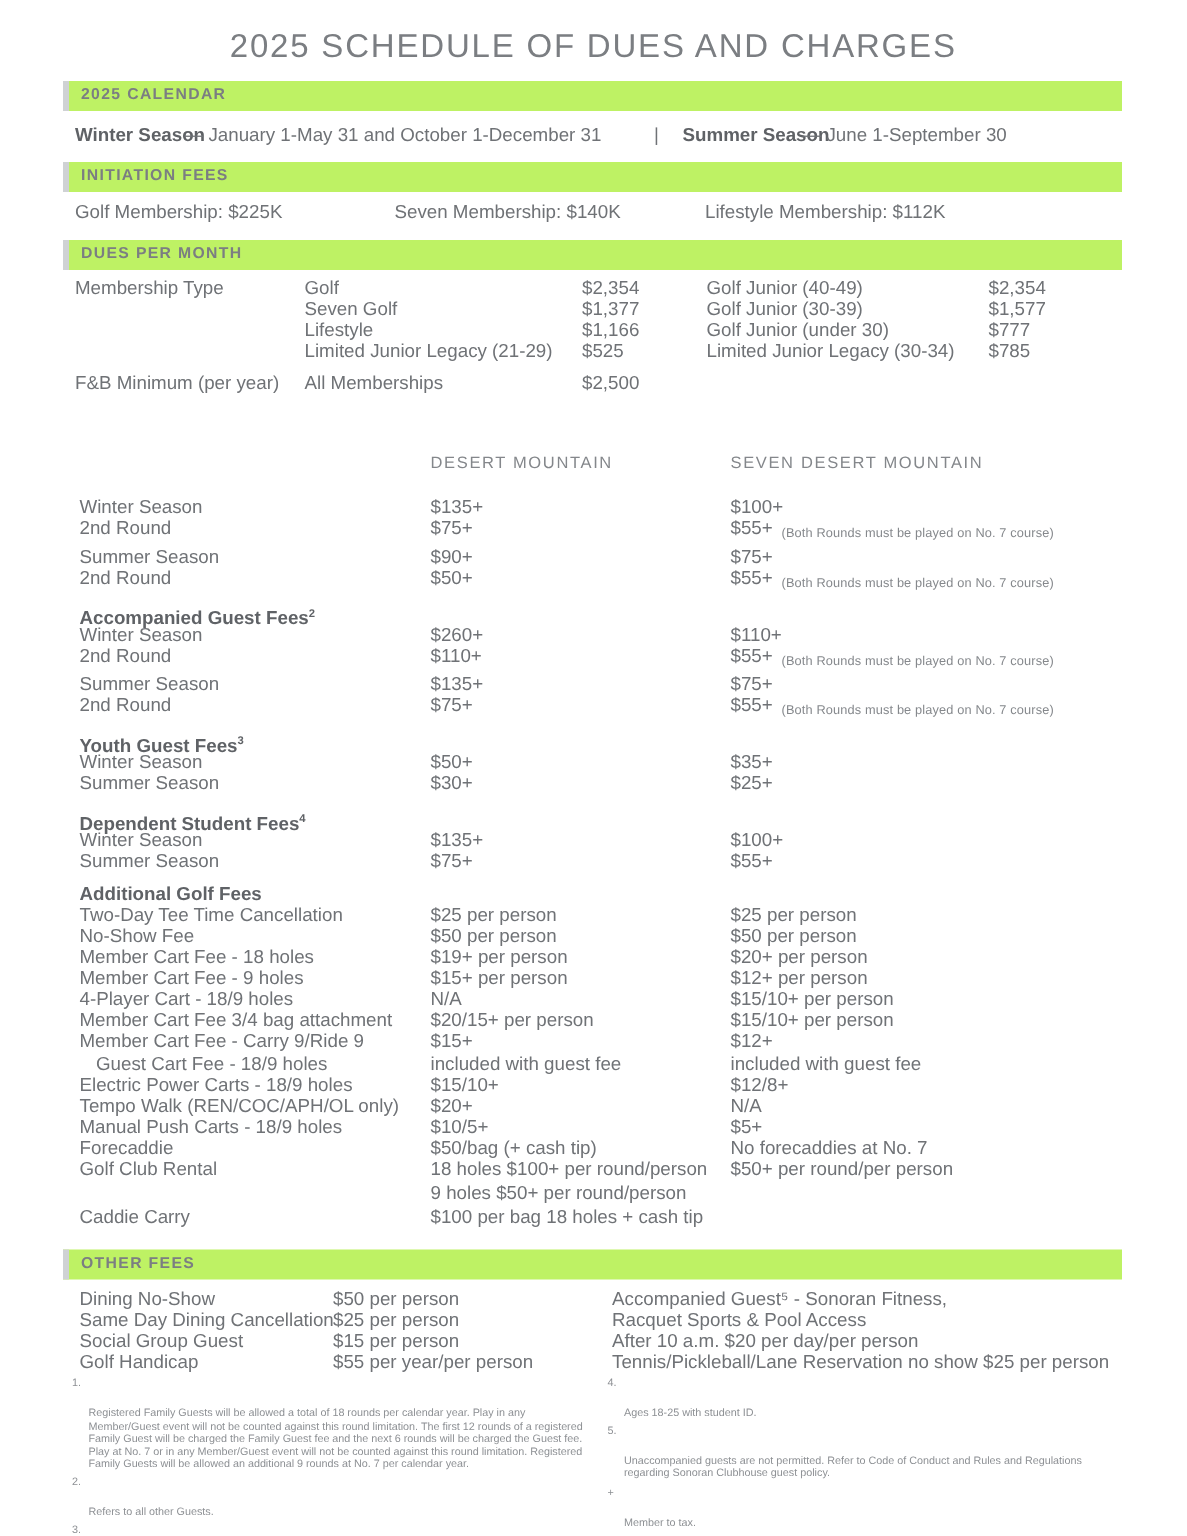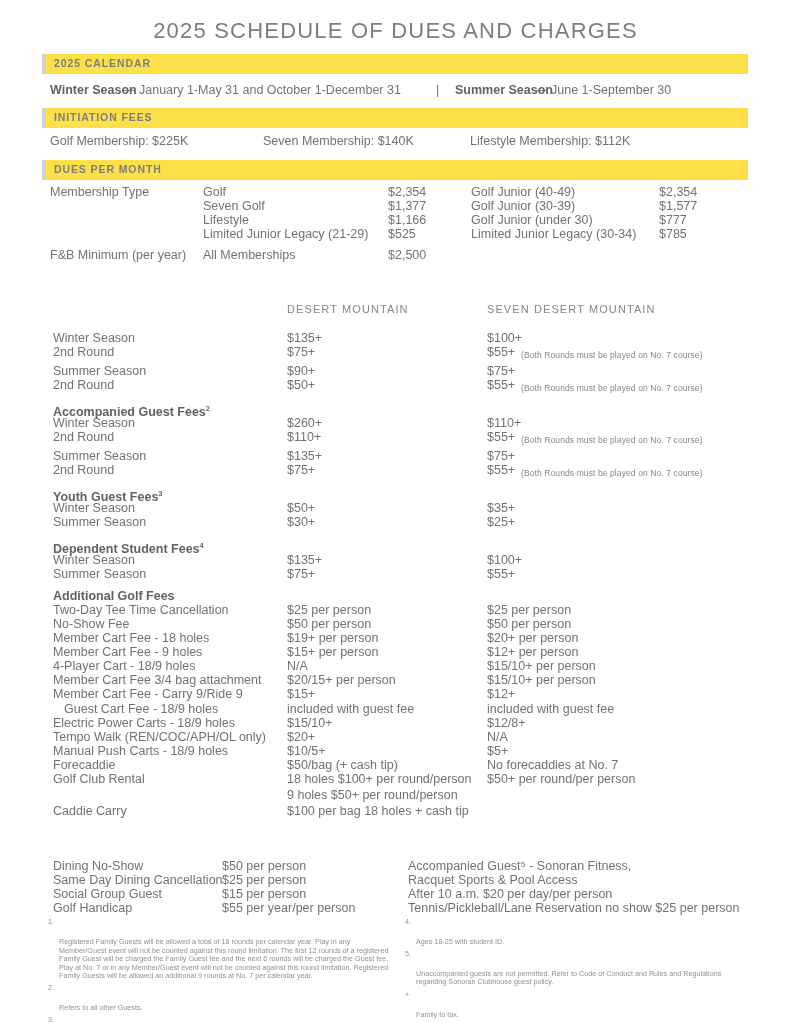--- a/index.html
+++ b/index.html
@@ -16,21 +16,21 @@
   .doc-title{
     position:absolute;left:0;top:18px;width:791px;
     text-align:center;
     font-size:22px;letter-spacing:1.2px;
     color:#7b7e82;font-weight:400;
   }
 
   
   .bar{
     position:absolute;left:42px;width:706px;height:20px;
-    background:#fde047;
+    background:#bef264;
     border-left:4px solid #cfd2d4;
     box-sizing:border-box;
   }
   .bar span{
     position:absolute;left:8px;top:3px;
     font-size:10.5px;letter-spacing:.9px;font-weight:700;
     color:#7b7e82;white-space:nowrap;
   }
   .bar span .lc{font-weight:400;letter-spacing:.2px;}
 
@@ -202,20 +202,23 @@
 
   <div class="t" style="left:53px;top:772px;">Golf Club Rental</div>
   <div class="t" style="left:287px;top:772px;">18 holes $100+ per round/person</div>
   <div class="t" style="left:487px;top:772px;">$50+ per round/per person</div>
 
   <div class="t" style="left:287px;top:788px;">9 holes $50+ per round/person</div>
 
   <div class="t" style="left:53px;top:804px;">Caddie Carry</div>
   <div class="t" style="left:287px;top:804px;">$100 per bag 18 holes + cash tip</div>
 
+  <div class="bar" style="top:833px;">
+    <span>OTHER FEES</span>
+  </div>
 
   <div class="t" style="left:53px;top:859px;">Dining No-Show</div>
   <div class="t" style="left:222px;top:859px;">$50 per person</div>
   <div class="t" style="left:53px;top:873px;">Same Day Dining Cancellation</div>
   <div class="t" style="left:222px;top:873px;">$25 per person</div>
   <div class="t" style="left:53px;top:887px;">Social Group Guest</div>
   <div class="t" style="left:222px;top:887px;">$15 per person</div>
   <div class="t" style="left:53px;top:901px;">Golf Handicap</div>
   <div class="t" style="left:222px;top:901px;">$55 per year/per person</div>
 
@@ -243,21 +246,21 @@
     <div class="fn-row">
       <div class="fn-num">4.</div>
       <div class="fn-txt">Ages 18-25 with student ID.</div>
     </div>
     <div class="fn-row">
       <div class="fn-num">5.</div>
       <div class="fn-txt">Unaccompanied guests are not permitted. Refer to Code of Conduct and Rules and Regulations regarding Sonoran Clubhouse guest policy.</div>
     </div>
     <div class="fn-row" style="margin-top:4px;">
       <div class="fn-num">+</div>
-      <div class="fn-txt">Family to tax.</div>
+      <div class="fn-txt">Member to tax.</div>
     </div>
     <div class="fn-row" style="margin-top:4px;">
       <div class="fn-num"></div>
       <div class="fn-txt">Golf Guest fees include cart fees.</div>
     </div>
     <div class="fn-row" style="margin-top:4px;">
       <div class="fn-num"></div>
       <div class="fn-txt">Fees are subject to include.</div>
     </div>
   </div>

